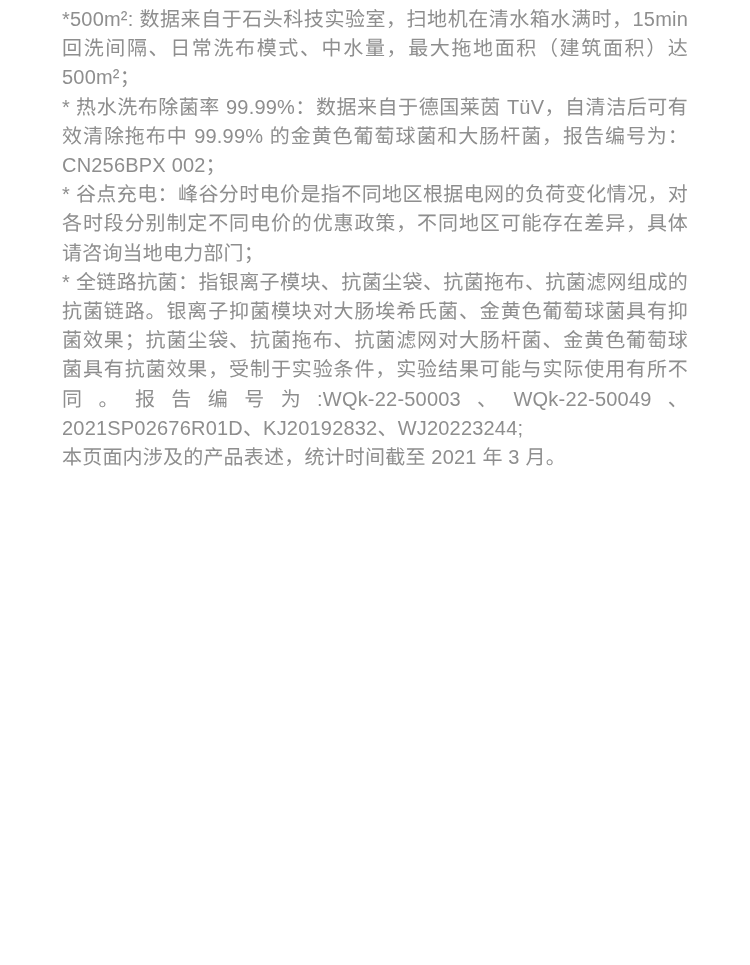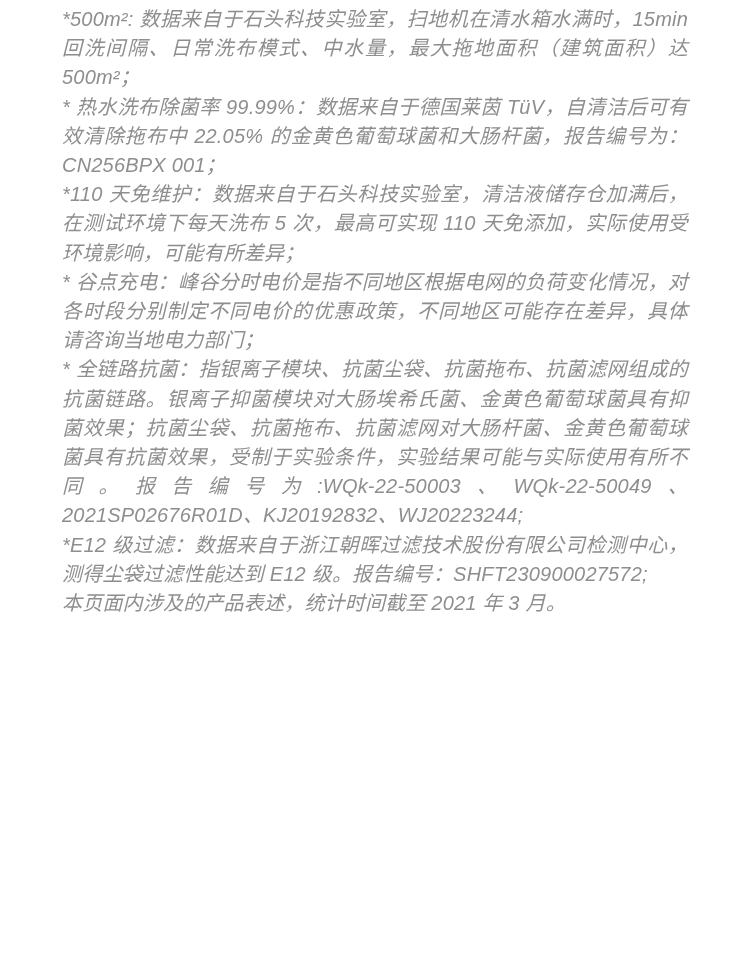--- a/index.html
+++ b/index.html
@@ -15,32 +15,29 @@
   }
   .disclaimer-block {
     box-sizing: border-box;
     width: 750px;
     padding: 5px 62px 0 62px;
     color: #8e8e8e;
     font-size: 20px;
     line-height: 29.2px;
     text-align: justify;
     letter-spacing: 0.2px;
-    font-style: italic;
   }
   .disclaimer-block p {
     margin: 0;
     padding: 0;
     word-break: break-word;
   }
 </style>
 </head>
 <body>
 
 <main class="disclaimer-block">
   <p>*500m²: 数据来自于石头科技实验室，扫地机在清水箱水满时，15min 回洗间隔、日常洗布模式、中水量，最大拖地面积（建筑面积）达 500m²；</p>
-  <p>* 热水洗布除菌率 99.99%：数据来自于德国莱茵 TüV，自清洁后可有效清除拖布中 22.05% 的金黄色葡萄球菌和大肠杆菌，报告编号为：CN256BPX 001；</p>
-  <p>*110 天免维护：数据来自于石头科技实验室，清洁液储存仓加满后，在测试环境下每天洗布 5 次，最高可实现 110 天免添加，实际使用受环境影响，可能有所差异；</p>
+  <p>* 热水洗布除菌率 99.99%：数据来自于德国莱茵 TüV，自清洁后可有效清除拖布中 99.99% 的金黄色葡萄球菌和大肠杆菌，报告编号为：CN256BPX 002；</p>
   <p>* 谷点充电：峰谷分时电价是指不同地区根据电网的负荷变化情况，对各时段分别制定不同电价的优惠政策，不同地区可能存在差异，具体请咨询当地电力部门；</p>
   <p>* 全链路抗菌：指银离子模块、抗菌尘袋、抗菌拖布、抗菌滤网组成的抗菌链路。银离子抑菌模块对大肠埃希氏菌、金黄色葡萄球菌具有抑菌效果；抗菌尘袋、抗菌拖布、抗菌滤网对大肠杆菌、金黄色葡萄球菌具有抗菌效果，受制于实验条件，实验结果可能与实际使用有所不同。报告编号为:WQk-22-50003、WQk-22-50049、2021SP02676R01D、KJ20192832、WJ20223244;</p>
-  <p>*E12 级过滤：数据来自于浙江朝晖过滤技术股份有限公司检测中心，测得尘袋过滤性能达到 E12 级。报告编号：SHFT230900027572;</p>
   <p>本页面内涉及的产品表述，统计时间截至 2021 年 3 月。</p>
 </main>
 
 </body></html>

